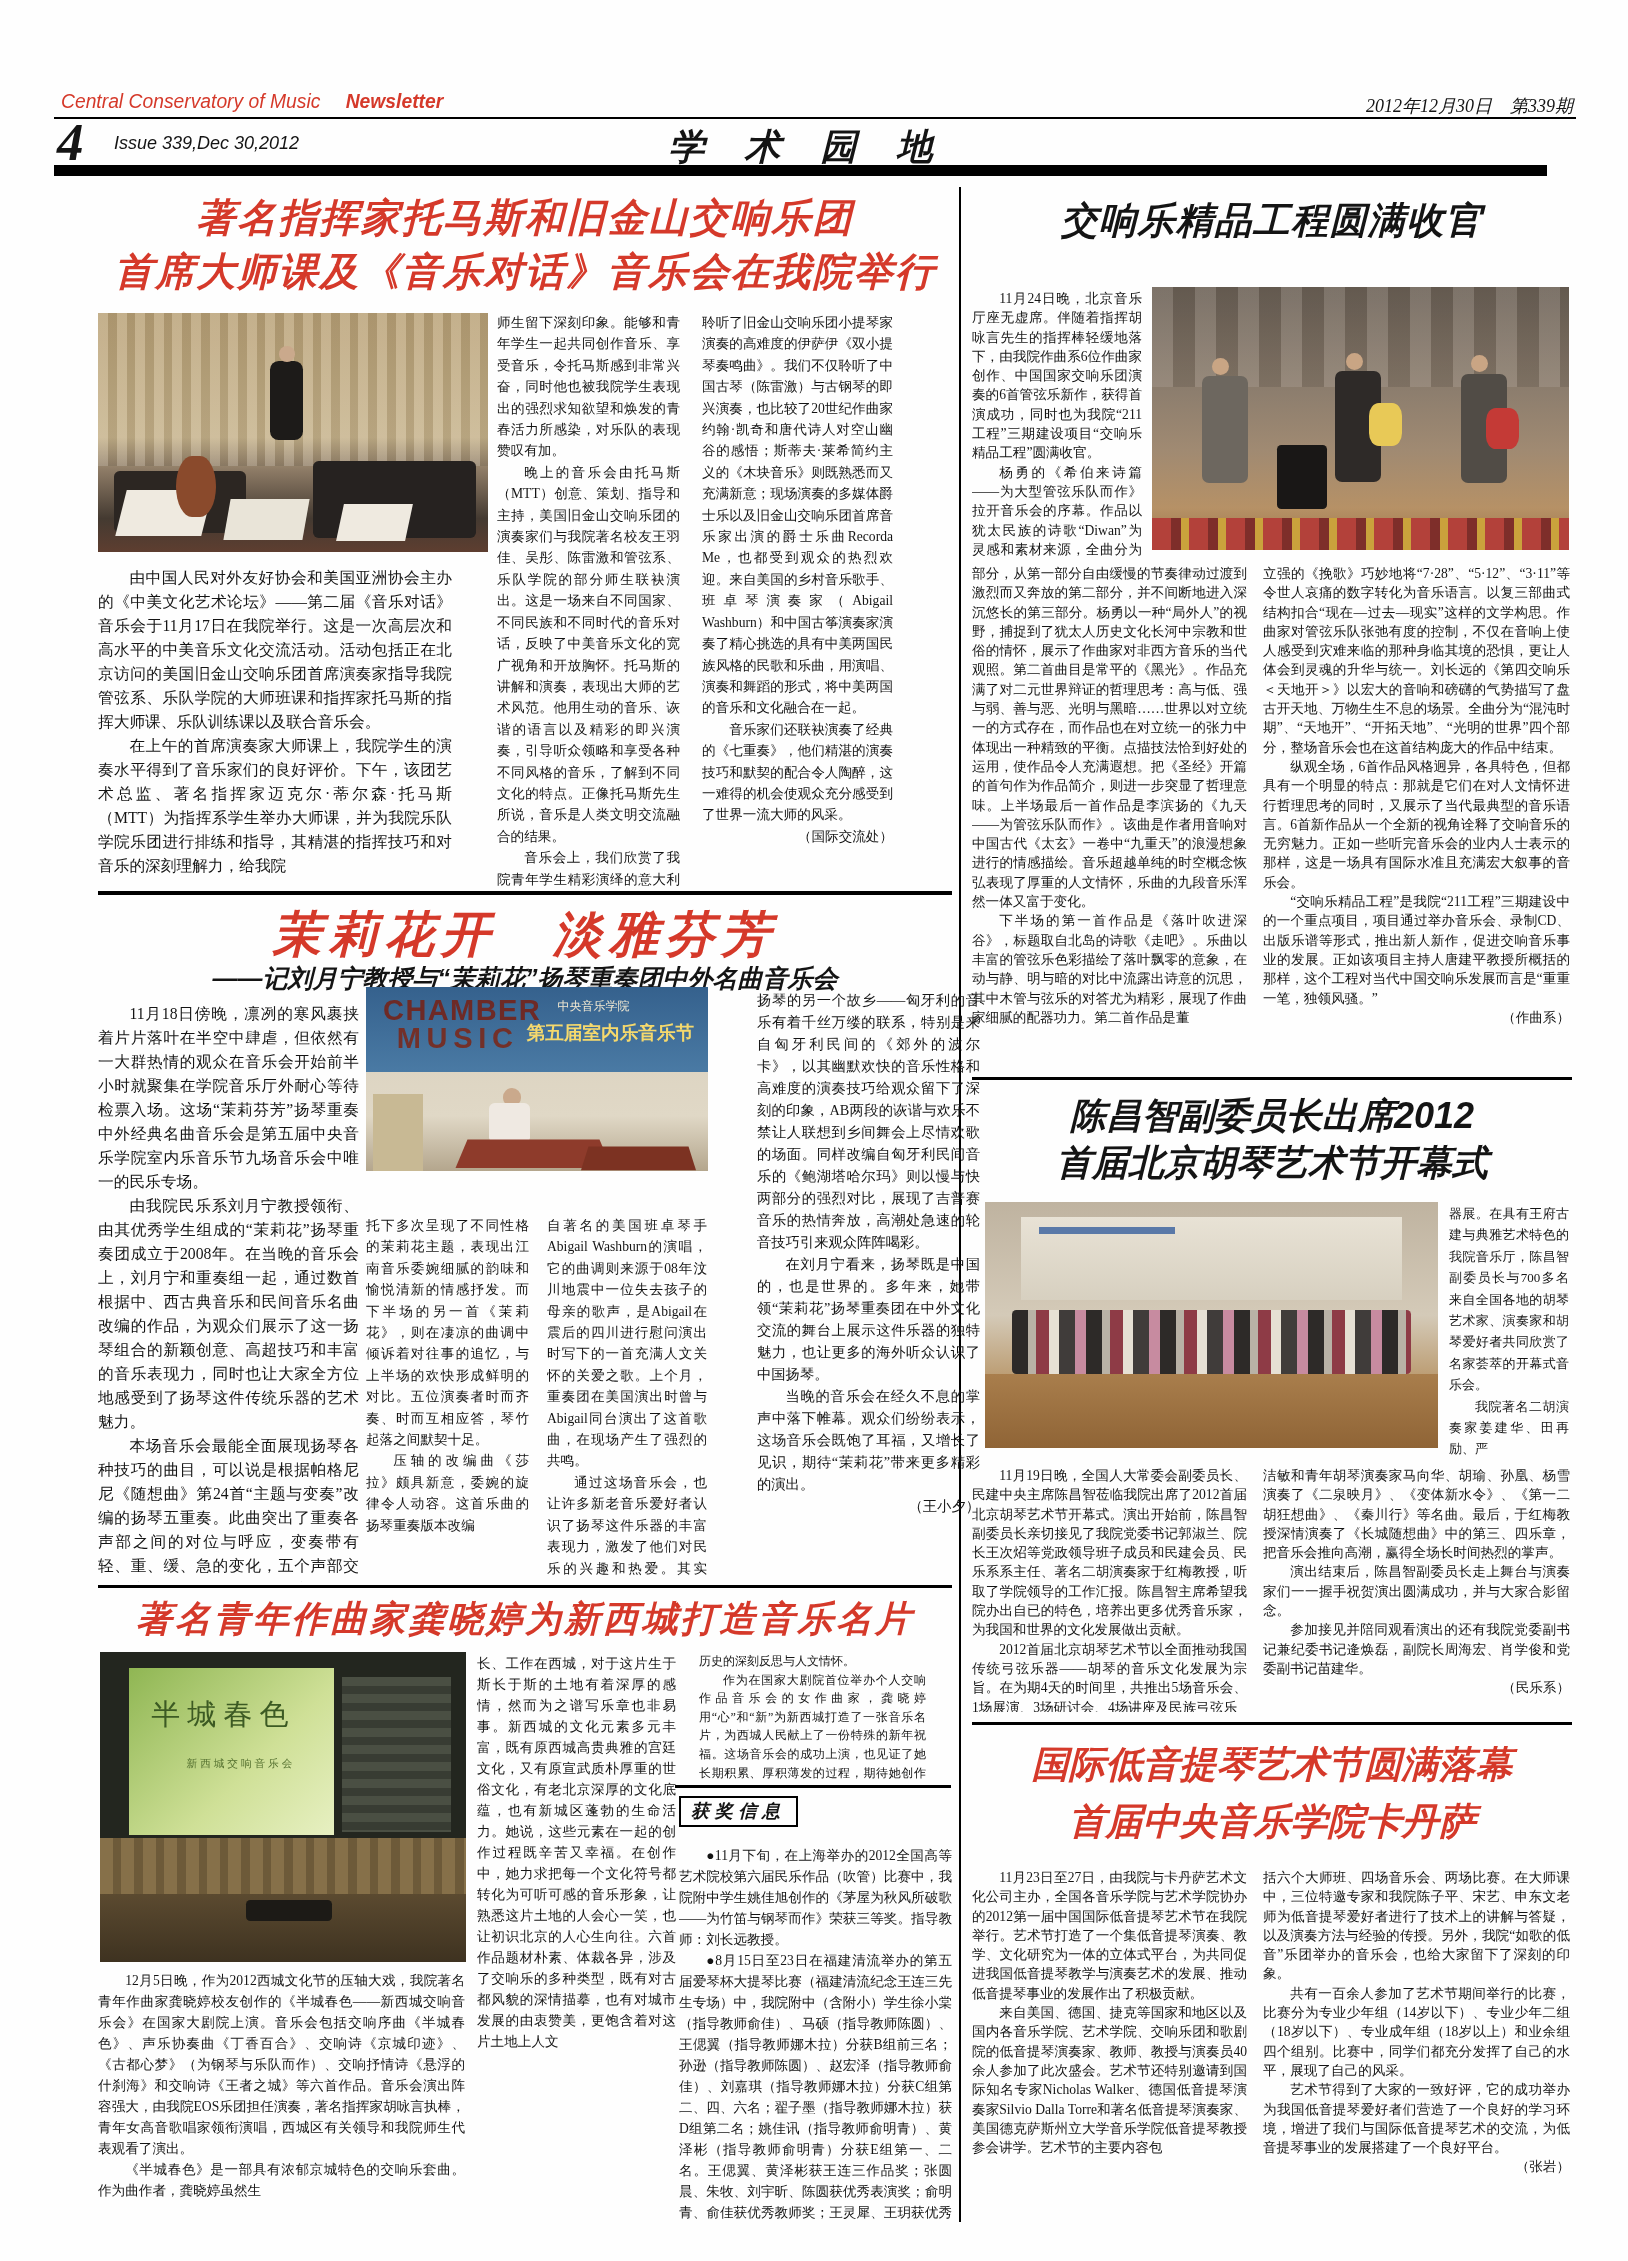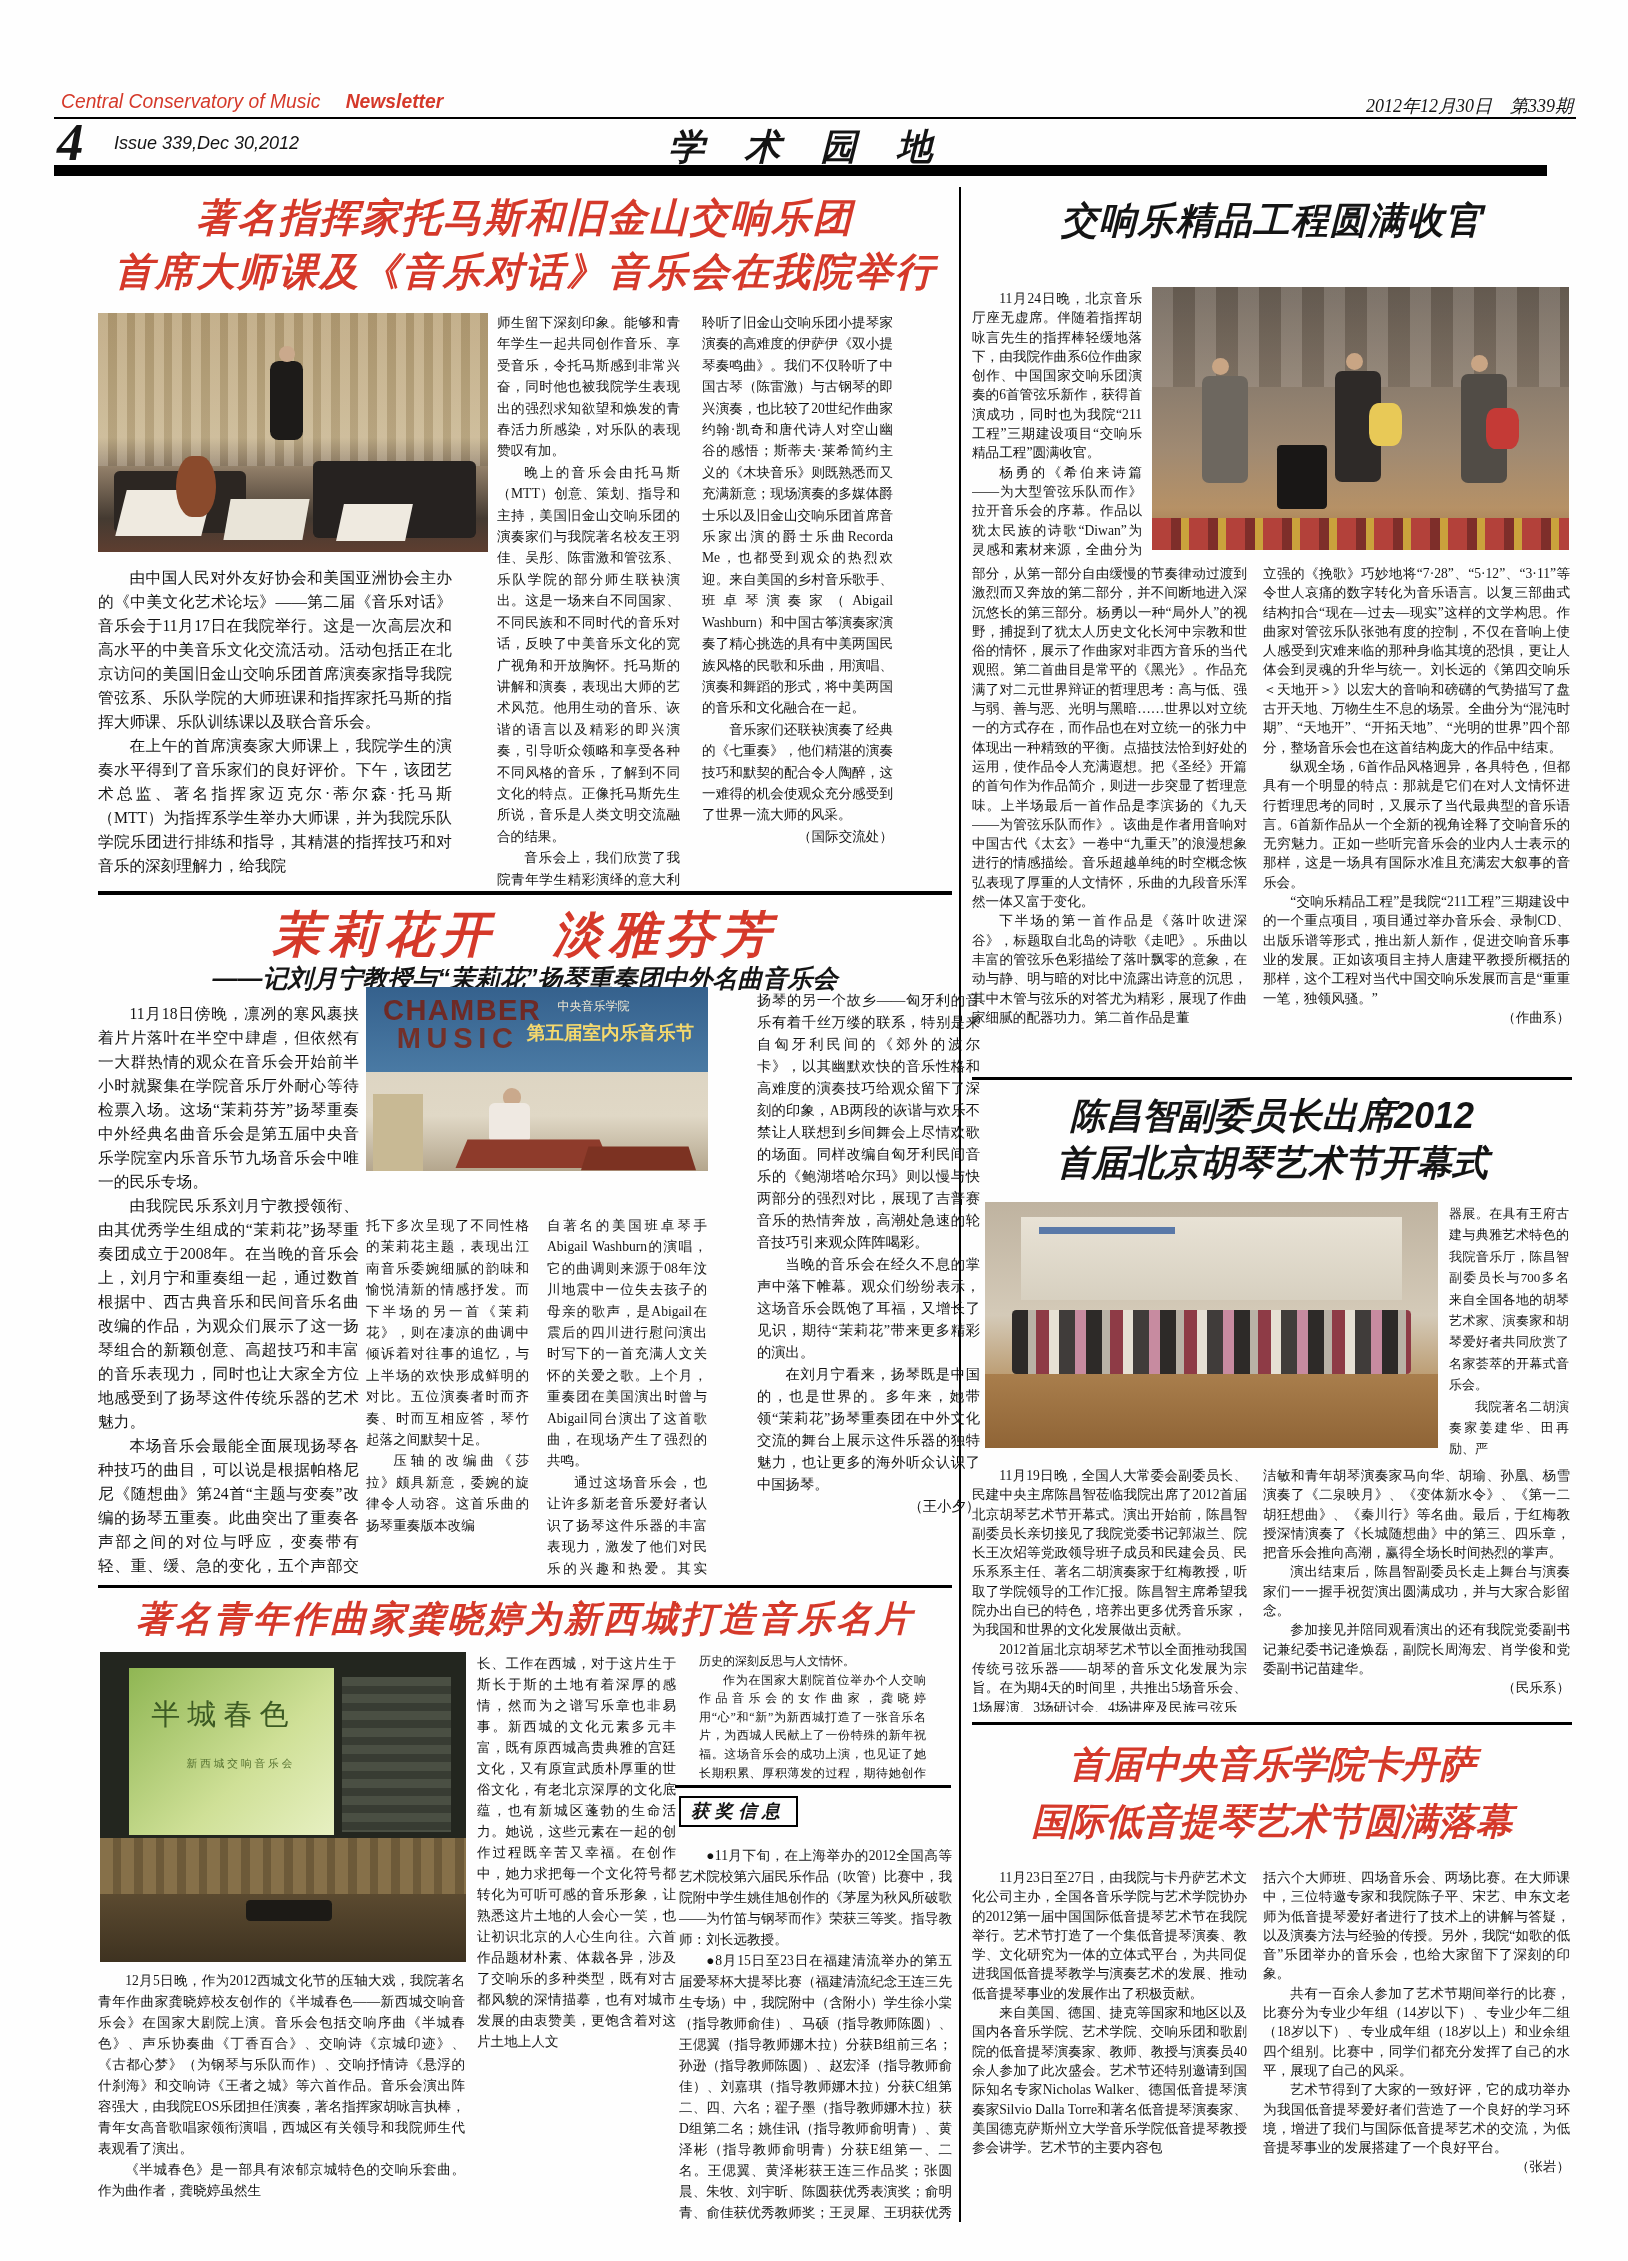--- a/index.html
+++ b/index.html
@@ -134,22 +134,22 @@
   <div class="txt b19" style="left:366px;top:1215px;width:163px;height:367px;">
     <p>托下多次呈现了不同性格的茉莉花主题，表现出江南音乐委婉细腻的韵味和愉悦清新的情感抒发。而下半场的另一首《茉莉花》，则在凄凉的曲调中倾诉着对往事的追忆，与上半场的欢快形成鲜明的对比。五位演奏者时而齐奏、时而互相应答，琴竹起落之间默契十足。</p>
     <p class="ind">压轴的改编曲《莎拉》颇具新意，委婉的旋律令人动容。这首乐曲的扬琴重奏版本改编</p>
   </div>
   <div class="txt b19" style="left:547px;top:1215px;width:160px;height:367px;">
     <p>自著名的美国班卓琴手Abigail Washburn的演唱，它的曲调则来源于08年汶川地震中一位失去孩子的母亲的歌声，是Abigail在震后的四川进行慰问演出时写下的一首充满人文关怀的关爱之歌。上个月，重奏团在美国演出时曾与Abigail同台演出了这首歌曲，在现场产生了强烈的共鸣。</p>
     <p class="ind">通过这场音乐会，也让许多新老音乐爱好者认识了扬琴这件乐器的丰富表现力，激发了他们对民乐的兴趣和热爱。其实《查尔达什》和《鲍湖塔哈尔玛》都与</p>
   </div>
   <div class="txt b20" style="left:729px;top:989px;width:223px;height:593px;">
     <p>扬琴的另一个故乡——匈牙利的音乐有着千丝万缕的联系，特别是来自匈牙利民间的《郊外的波尔卡》，以其幽默欢快的音乐性格和高难度的演奏技巧给观众留下了深刻的印象，AB两段的诙谐与欢乐不禁让人联想到乡间舞会上尽情欢歌的场面。同样改编自匈牙利民间音乐的《鲍湖塔哈尔玛》则以慢与快两部分的强烈对比，展现了吉普赛音乐的热情奔放，高潮处急速的轮音技巧引来观众阵阵喝彩。</p>
+    <p class="ind">在刘月宁看来，扬琴既是中国的，也是世界的。多年来，她带领“茉莉花”扬琴重奏团在中外文化交流的舞台上展示这件乐器的独特魅力，也让更多的海外听众认识了中国扬琴。</p>
     <p class="ind">当晚的音乐会在经久不息的掌声中落下帷幕。观众们纷纷表示，这场音乐会既饱了耳福，又增长了见识，期待“茉莉花”带来更多精彩的演出。</p>
-    <p class="ind">在刘月宁看来，扬琴既是中国的，也是世界的。多年来，她带领“茉莉花”扬琴重奏团在中外文化交流的舞台上展示这件乐器的独特魅力，也让更多的海外听众认识了中国扬琴。</p>
     <p class="attr">（王小夕）</p>
   </div>
 
   <div class="rule" style="left:972px;top:1077px;width:600px;height:2.9px;"></div>
   <div class="abs center hl-sans" style="left:972px;top:1092px;width:600px;font-size:36px;line-height:47px;">
     <div>陈昌智副委员长出席2012</div>
     <div>首届北京胡琴艺术节开幕式</div>
   </div>
 
   <div class="ph" style="left:985px;top:1202px;width:453px;height:246px;background:linear-gradient(180deg,#bfb3a0 0%,#d4cab8 46%,#b5905f 78%,#9c7343 100%);">
@@ -201,22 +201,22 @@
 
   <div class="rule" style="left:675px;top:1785px;width:276px;height:2.9px;"></div>
   <div class="abs" style="left:679px;top:1796px;border:2.9px solid #000;padding:1.4px 10px;font-weight:900;font-size:18px;letter-spacing:5.7px;font-family:'Liberation Serif',serif;">获奖信息</div>
   <div class="txt b19" style="left:679px;top:1845px;width:273px;height:377px;font-size:13.6px;line-height:21px;">
     <p class="ind">●11月下旬，在上海举办的2012全国高等艺术院校第六届民乐作品（吹管）比赛中，我院附中学生姚佳旭创作的《茅屋为秋风所破歌——为竹笛与钢琴而作》荣获三等奖。指导教师：刘长远教授。</p>
     <p class="ind">●8月15日至23日在福建清流举办的第五届爱琴杯大提琴比赛（福建清流纪念王连三先生专场）中，我院附中（含附小）学生徐小棠（指导教师俞佳）、马硕（指导教师陈圆）、王偲翼（指导教师娜木拉）分获B组前三名；孙逊（指导教师陈圆）、赵宏泽（指导教师俞佳）、刘嘉琪（指导教师娜木拉）分获C组第二、四、六名；翟子墨（指导教师娜木拉）获D组第二名；姚佳讯（指导教师俞明青）、黄泽彬（指导教师俞明青）分获E组第一、二名。王偲翼、黄泽彬获王连三作品奖；张圆晨、朱牧、刘宇昕、陈圆获优秀表演奖；俞明青、俞佳获优秀教师奖；王灵犀、王玥获优秀钢琴伴奏奖。</p>
   </div>
 
   <div class="rule" style="left:972px;top:1722px;width:600px;height:2.9px;"></div>
   <div class="abs center red" style="left:972px;top:1736px;width:600px;font-family:'Liberation Sans',sans-serif;font-weight:700;font-size:37px;line-height:57px;">
+    <div>国际低音提琴艺术节圆满落幕</div>
     <div>首届中央音乐学院卡丹萨</div>
-    <div>国际低音提琴艺术节圆满落幕</div>
   </div>
   <div class="txt b19t" style="left:972px;top:1868px;width:275px;height:354px;">
     <p class="ind">11月23日至27日，由我院与卡丹萨艺术文化公司主办，全国各音乐学院与艺术学院协办的2012第一届中国国际低音提琴艺术节在我院举行。艺术节打造了一个集低音提琴演奏、教学、文化研究为一体的立体式平台，为共同促进我国低音提琴教学与演奏艺术的发展、推动低音提琴事业的发展作出了积极贡献。</p>
     <p class="ind">来自美国、德国、捷克等国家和地区以及国内各音乐学院、艺术学院、交响乐团和歌剧院的低音提琴演奏家、教师、教授与演奏员40余人参加了此次盛会。艺术节还特别邀请到国际知名专家Nicholas Walker、德国低音提琴演奏家Silvio Dalla Torre和著名低音提琴演奏家、美国德克萨斯州立大学音乐学院低音提琴教授参会讲学。艺术节的主要内容包</p>
   </div>
   <div class="txt b19t" style="left:1263px;top:1868px;width:307px;height:354px;">
     <p>括六个大师班、四场音乐会、两场比赛。在大师课中，三位特邀专家和我院陈子平、宋艺、申东文老师为低音提琴爱好者进行了技术上的讲解与答疑，以及演奏方法与经验的传授。另外，我院“如歌的低音”乐团举办的音乐会，也给大家留下了深刻的印象。</p>
     <p class="ind">共有一百余人参加了艺术节期间举行的比赛，比赛分为专业少年组（14岁以下）、专业少年二组（18岁以下）、专业成年组（18岁以上）和业余组四个组别。比赛中，同学们都充分发挥了自己的水平，展现了自己的风采。</p>
     <p class="ind">艺术节得到了大家的一致好评，它的成功举办为我国低音提琴爱好者们营造了一个良好的学习环境，增进了我们与国际低音提琴艺术的交流，为低音提琴事业的发展搭建了一个良好平台。</p>
     <p class="attr">（张岩）</p>

